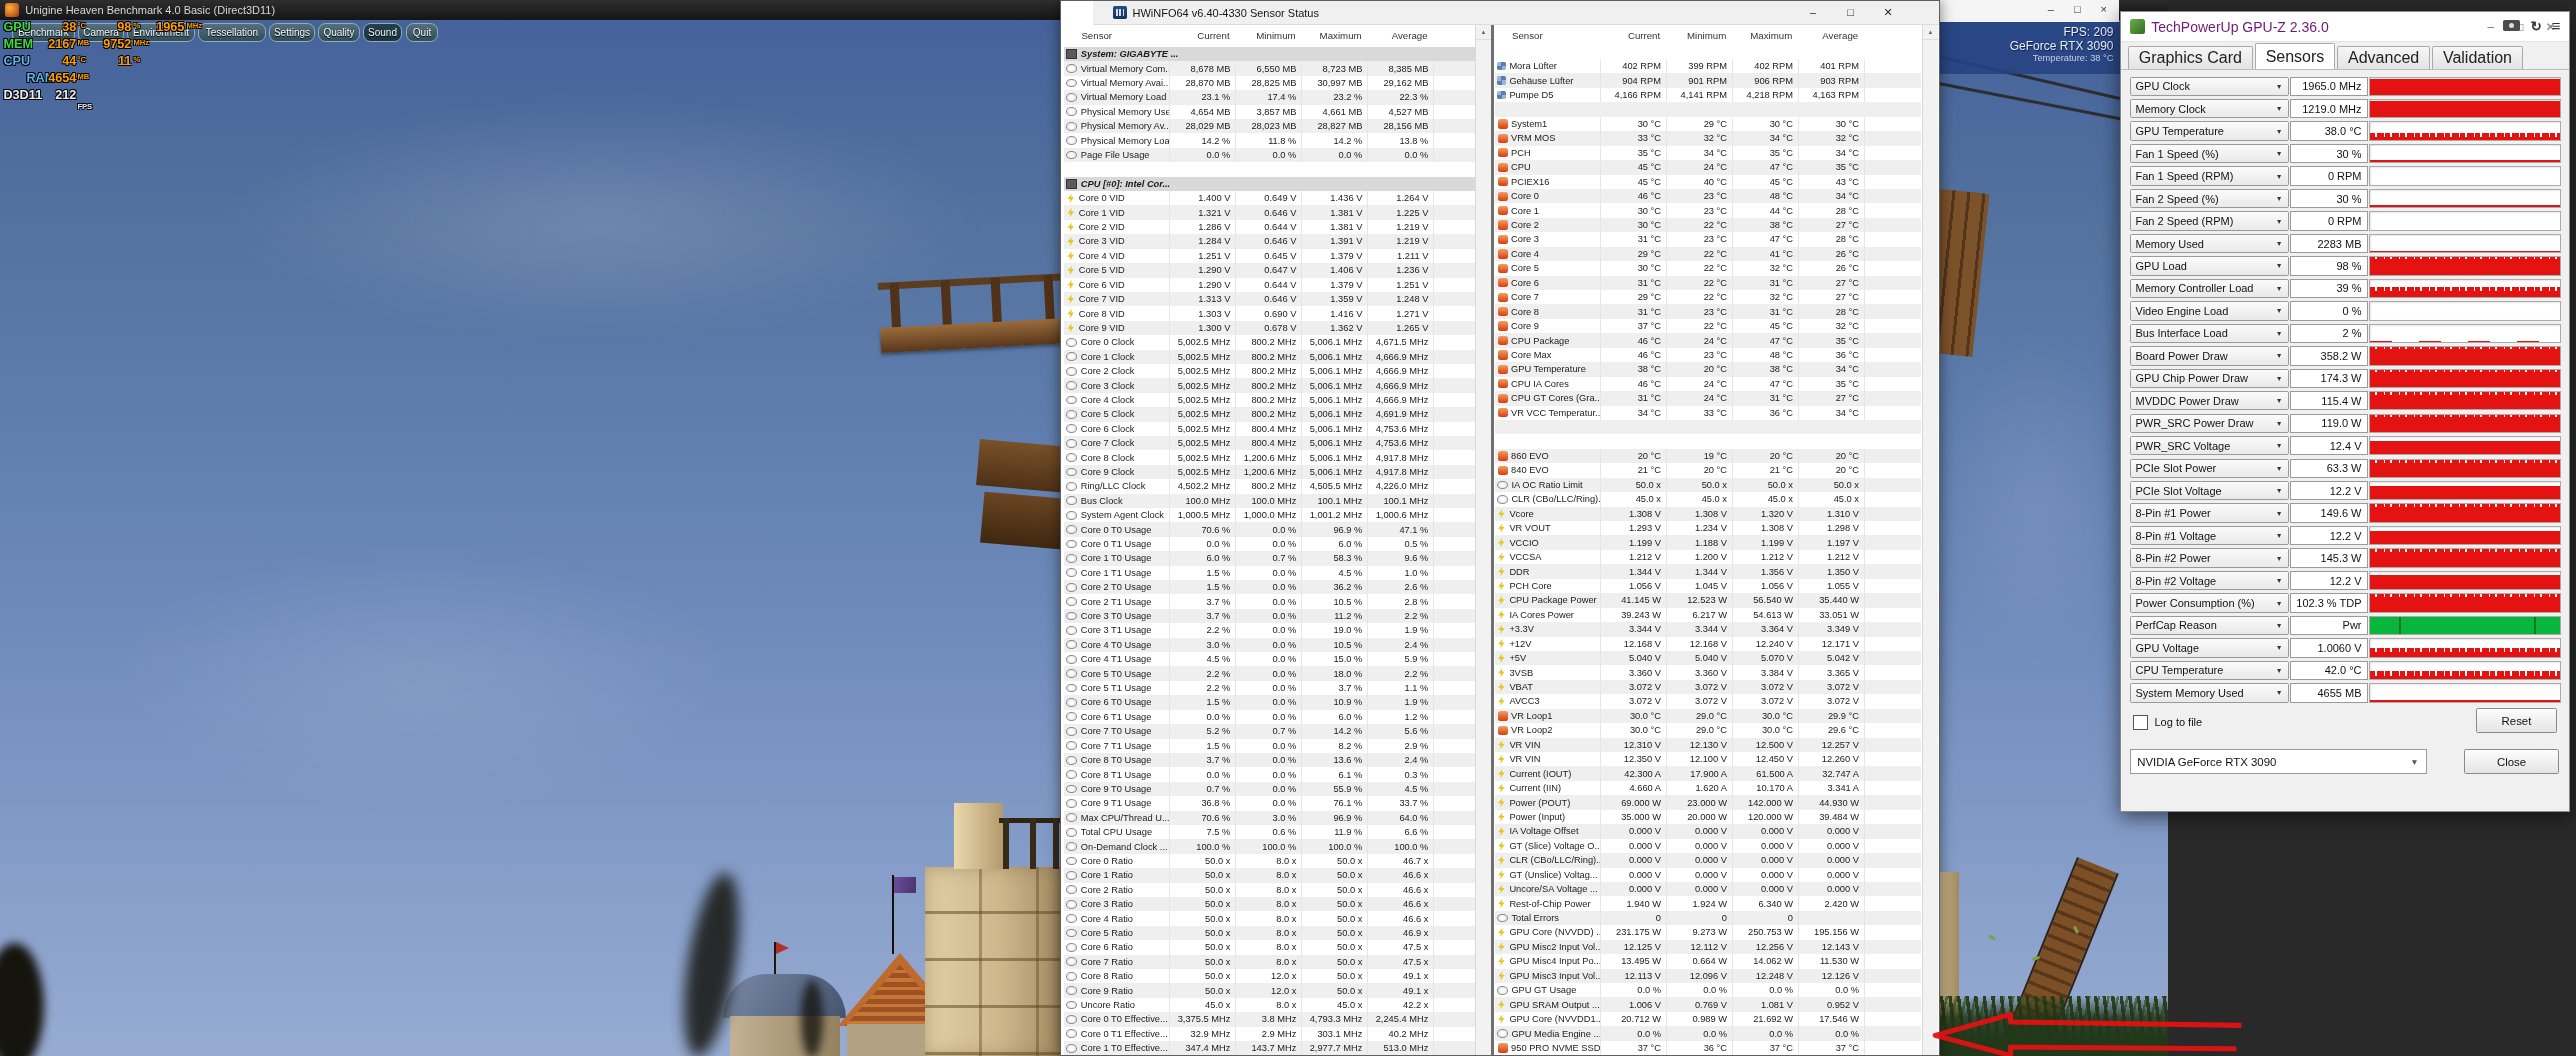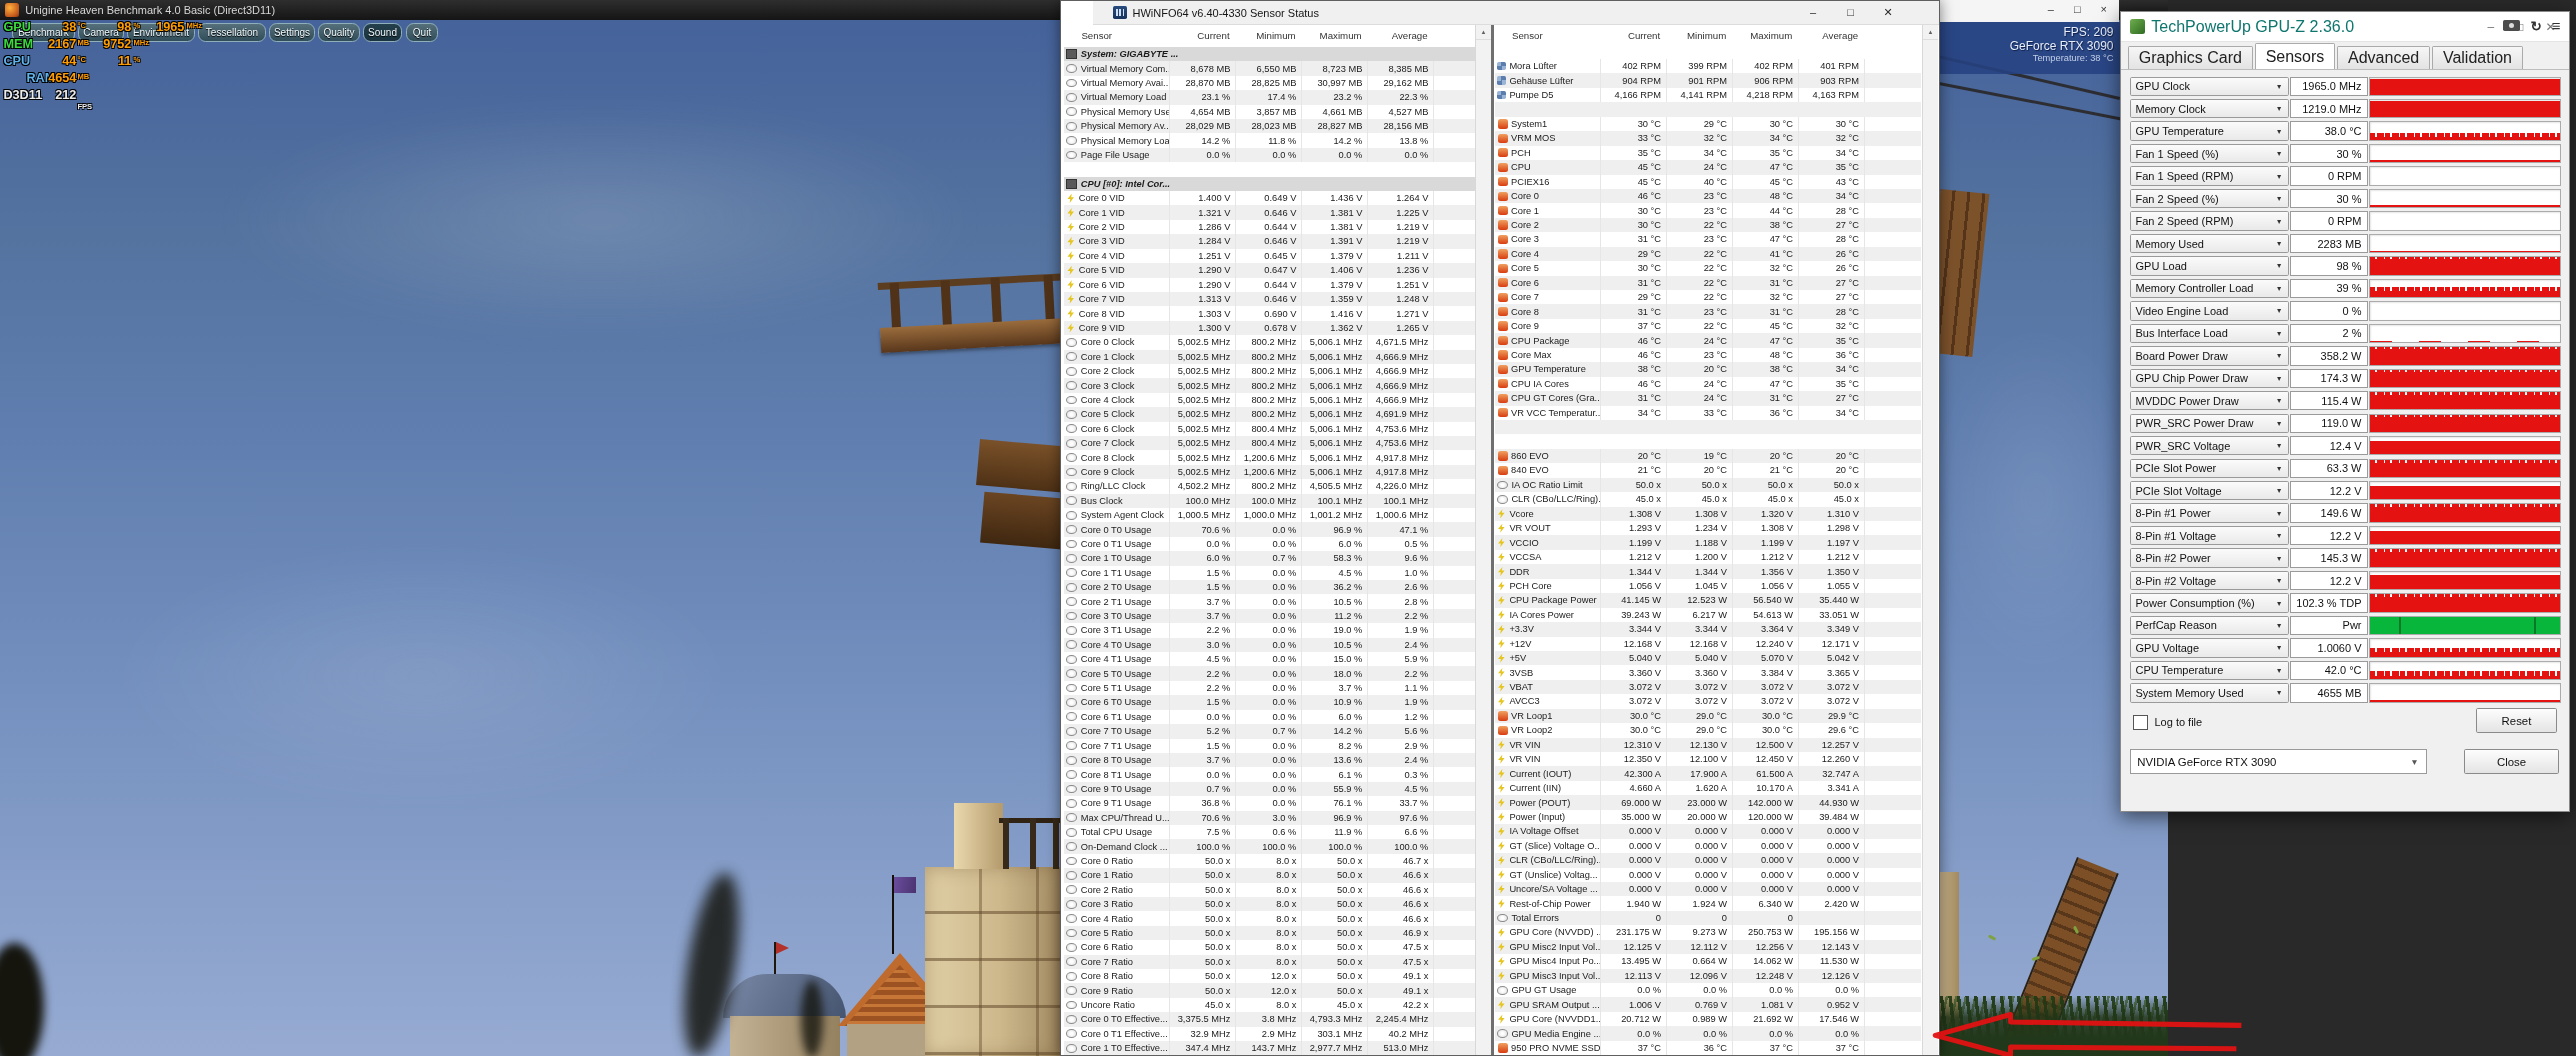--- a/index.html
+++ b/index.html
@@ -94,21 +94,21 @@
   .ic-v{width:7.6px;height:9.3px;background:#e6c51e;clip-path:polygon(62% 0,15% 58%,45% 58%,38% 100%,85% 38%,55% 38%);}
   .ic-f{width:8.5px;height:8.5px;border-radius:1.7px;background:conic-gradient(#5b7eae 0 25%,#9ab4d6 0 50%,#5b7eae 0 75%,#9ab4d6 0);}
   .hw-sb{position:absolute;top:24px;bottom:0;width:15px;background:#f2f2f2;border-left:0.8px solid #d8d8d8;}
   #hw-sb-l{left:414px;} #hw-sb-r{left:861px;}
   .sb-btn{height:13.5px;display:flex;align-items:center;justify-content:center;font-size:6px;color:#606060;background:#f2f2f2;border-bottom:0.8px solid #ddd;}
   #hw-div{position:absolute;left:430px;top:24px;bottom:0;width:3.4px;background:#6f6f6f;}
   
   #gpuz{position:absolute;left:2120px;top:11px;width:450px;height:801px;background:#f0f0f0;border:0.8px solid #8a8a8a;box-sizing:border-box;box-shadow:0 5px 18.6px rgba(0,0,0,.55);z-index:42;}
   #gz-titlebar{height:29px;background:#fff;display:flex;align-items:center;gap:6.8px;padding:0 8.5px;border-bottom:0.8px solid #e4e4e4;}
   .gz-ico{width:15px;height:15px;border-radius:2.5px;background:linear-gradient(135deg,#6fae4e,#2e6b22);}
-  #gz-titlebar .t{font-size:16px;color:#0f766e;flex:1;}
+  #gz-titlebar .t{font-size:14px;color:#701a75;flex:1;}
   #gz-titlebar .wb{display:flex;gap:22px;color:#777;font-size:12px;padding-right:5px;}
   #gz-tabs{position:absolute;left:0;right:0;top:29px;height:29px;display:flex;align-items:flex-end;padding-left:6.8px;gap:1.7px;border-bottom:0.8px solid #bdbdbd;box-sizing:border-box;}
   .gz-tab{height:22px;padding:0 10px;display:flex;align-items:center;font-size:16px;color:#222;background:linear-gradient(#f6f6f6,#e3e3e3);border:0.8px solid #aaa;border-bottom:none;border-radius:1.7px 1.7px 0 0;}
   .gz-tab.active{background:#fff;height:25px;position:relative;z-index:2;}
   #gz-tabicons{position:absolute;right:8.5px;top:5px;display:flex;gap:10px;align-items:center;color:#333;}
   .cam{width:17px;height:11px;background:#4c4c4c;border-radius:1.7px;position:relative;}
   .cam:after{content:"";position:absolute;left:6px;top:2.5px;width:5px;height:5px;border-radius:50%;background:#ddd;}
   #gz-rows{position:absolute;left:8.5px;right:8.5px;top:63px;height:629px;display:flex;flex-direction:column;}
   .gz-row{flex:1;display:flex;align-items:center;gap:1px;min-height:0;}
   .gz-lab{width:159px;height:19.4px;background:linear-gradient(#fbfbfb,#e9e9e9);border:0.8px solid #9a9a9a;border-radius:1.7px;display:flex;align-items:center;box-sizing:border-box;padding:0 5px;font-size:11px;color:#111;}
@@ -833,21 +833,21 @@
             <div class="hw-cell hw-pad"></div>
           </div>
           <div class="hw-row alt">
             <div class="hw-cell hw-label">
               <div class="hw-ic ic-c"></div>
               <span>Max CPU/Thread U...</span>
             </div>
             <div class="hw-cell hw-val">70.6 %</div>
             <div class="hw-cell hw-val">3.0 %</div>
             <div class="hw-cell hw-val">96.9 %</div>
-            <div class="hw-cell hw-val">97.6 %</div>
+            <div class="hw-cell hw-val">64.0 %</div>
             <div class="hw-cell hw-pad"></div>
           </div>
           <div class="hw-row">
             <div class="hw-cell hw-label">
               <div class="hw-ic ic-c"></div>
               <span>Total CPU Usage</span>
             </div>
             <div class="hw-cell hw-val">7.5 %</div>
             <div class="hw-cell hw-val">0.6 %</div>
             <div class="hw-cell hw-val">11.9 %</div>

